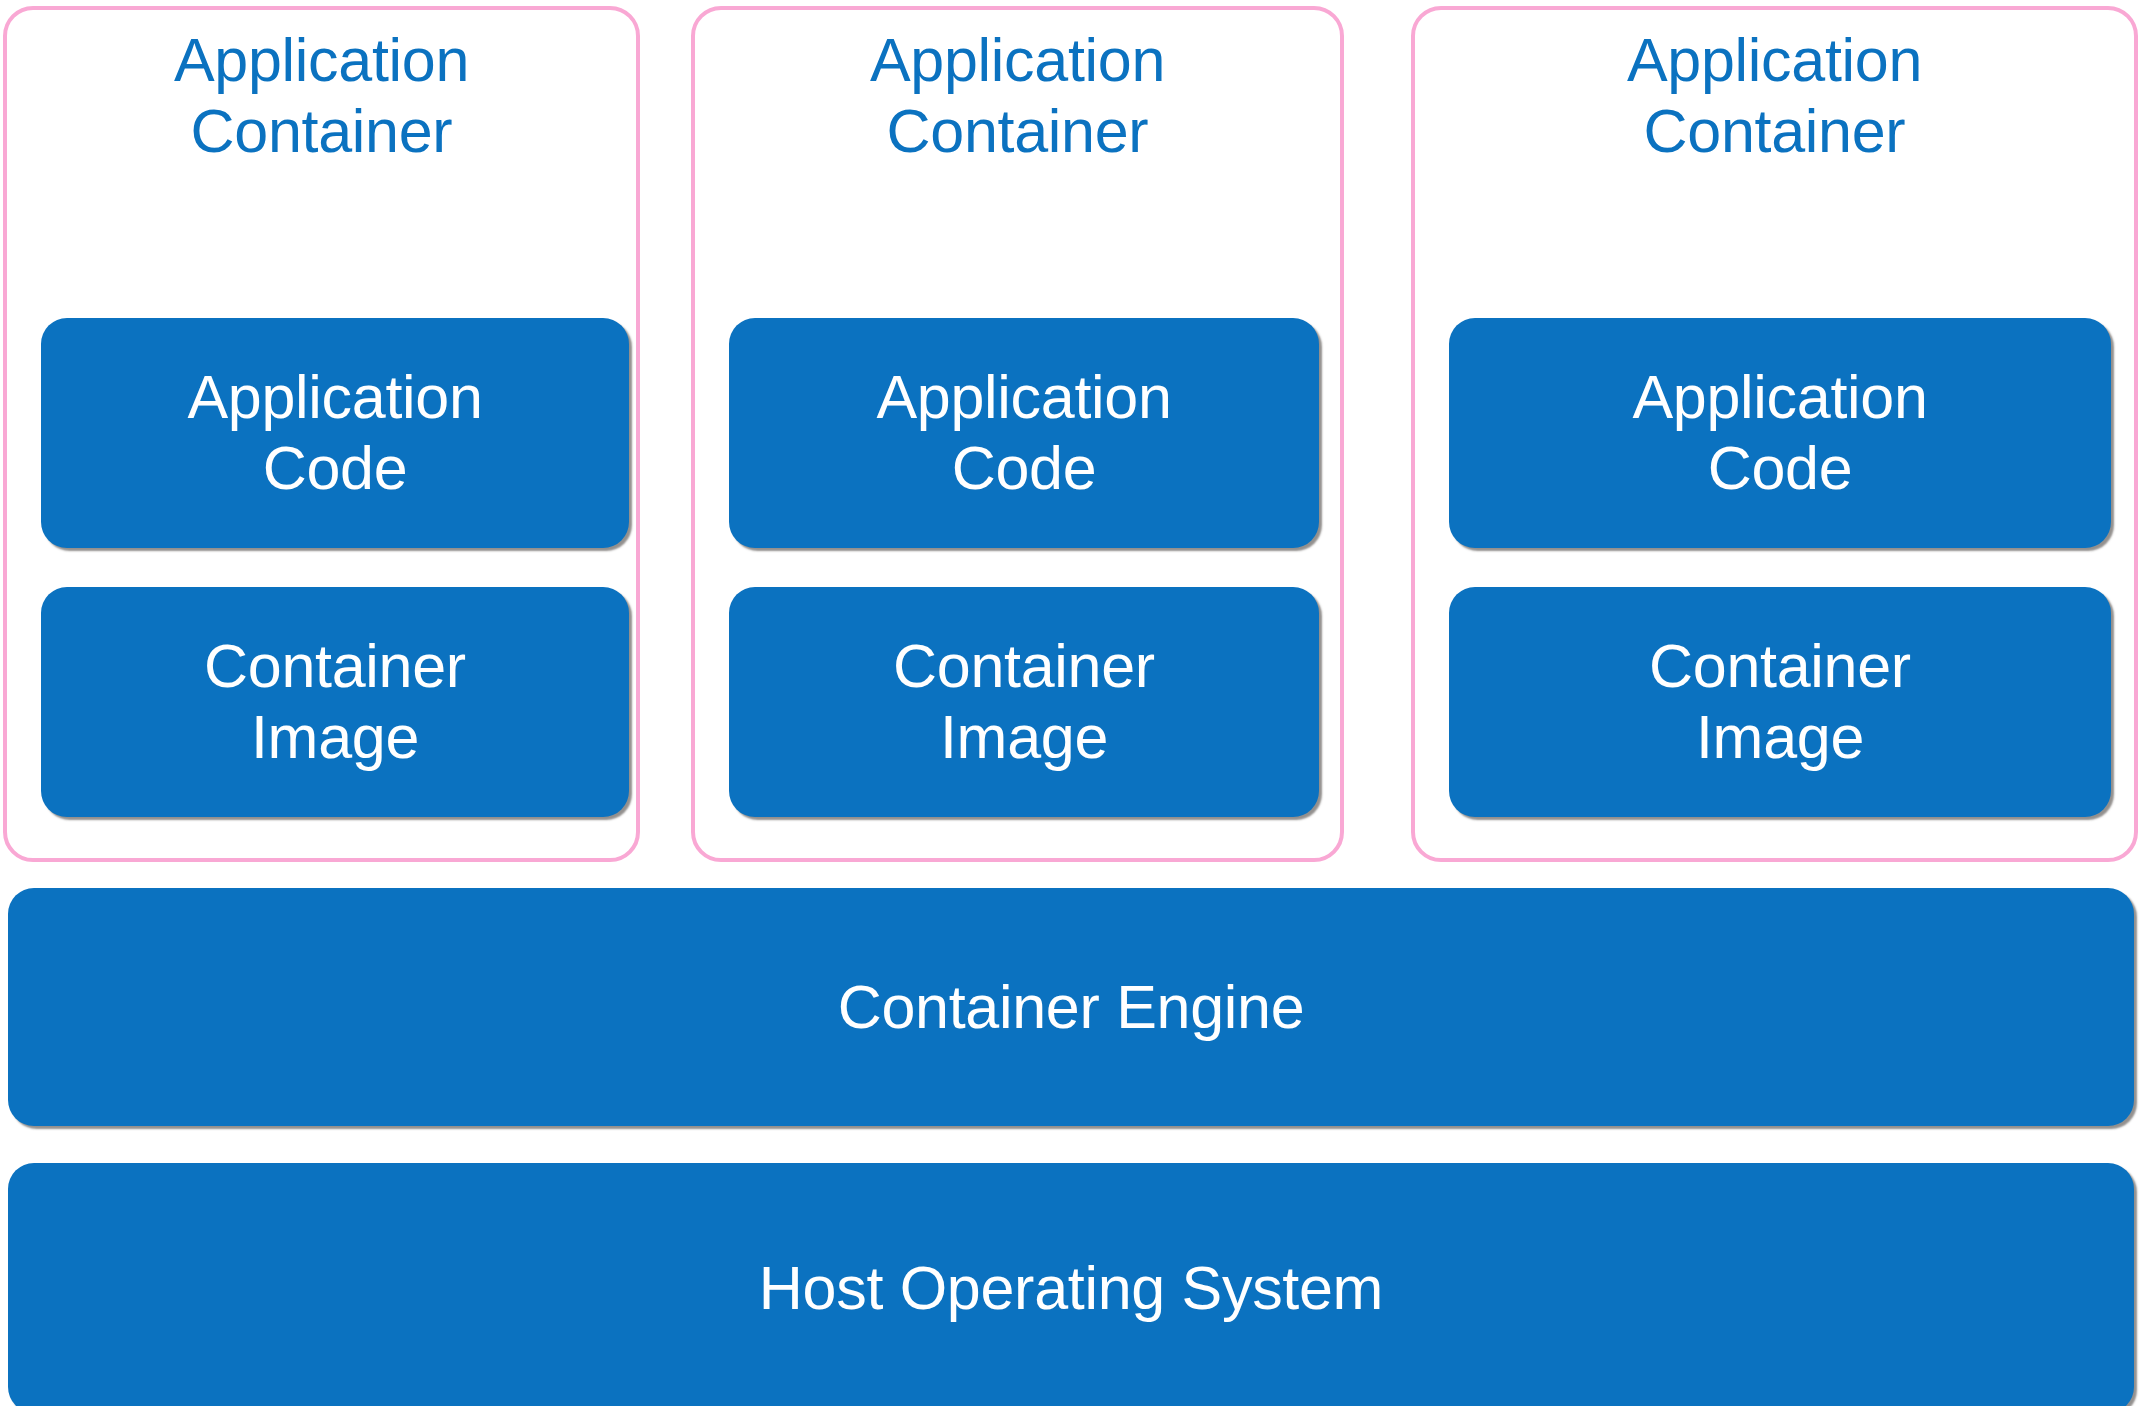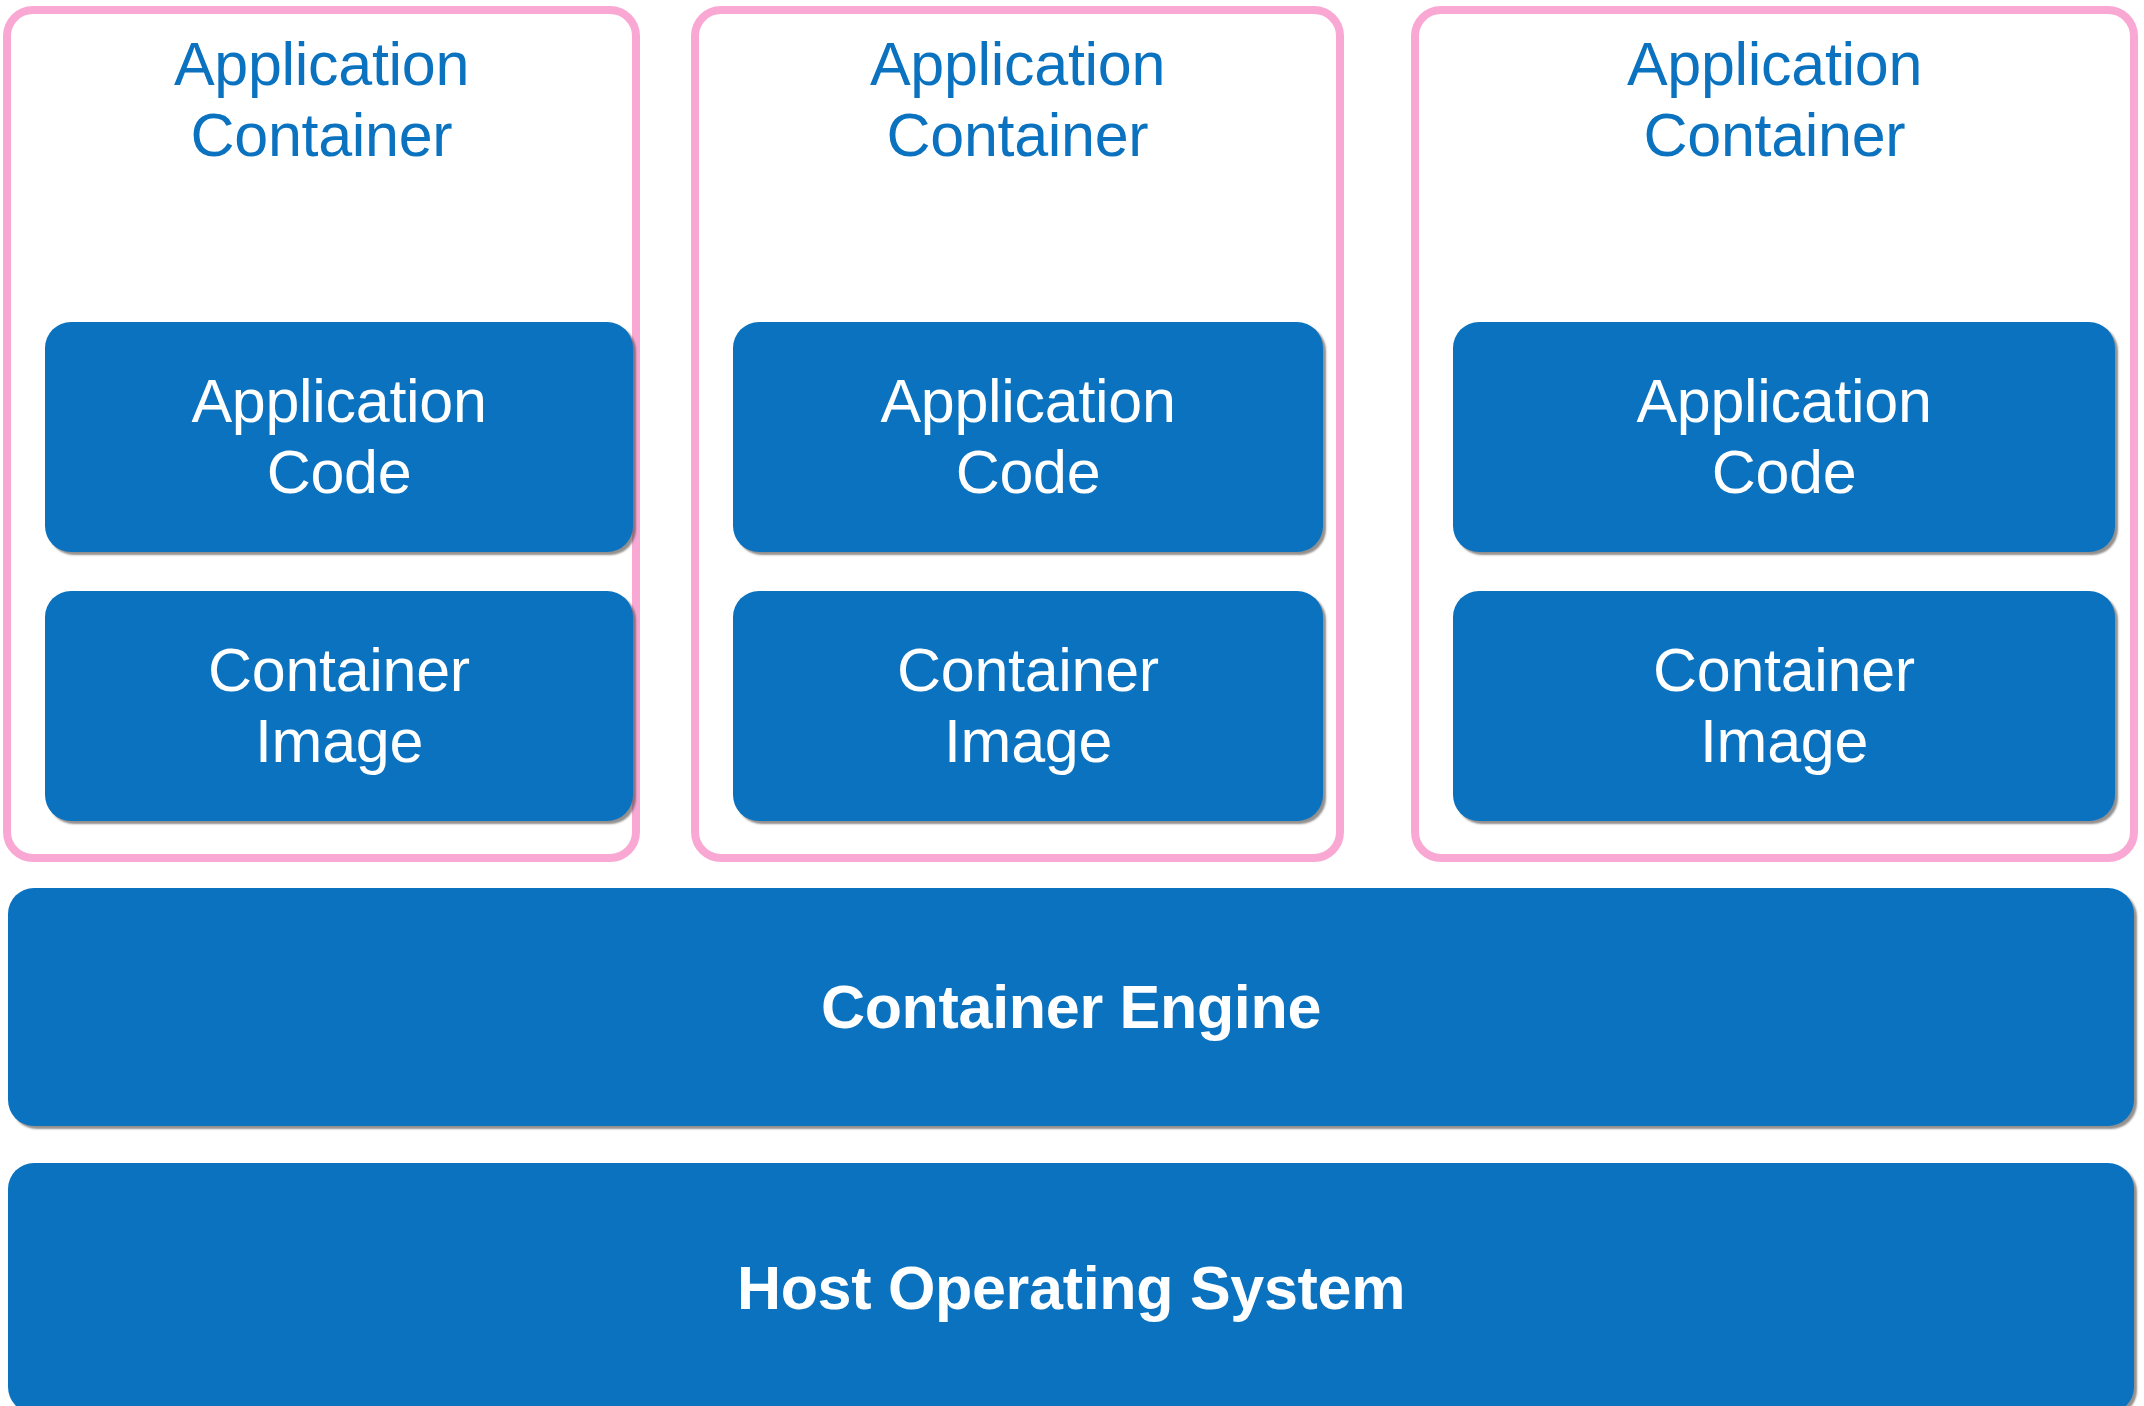--- a/index.html
+++ b/index.html
@@ -19,21 +19,21 @@
     width: 2144px;
     height: 1406px;
     background: #ffffff;
   }
 
   
   .app-container {
     position: absolute;
     box-sizing: border-box;
     background: #ffffff;
-    border: 8px solid #f9a8d4;
+    border: 4px solid #f9a8d4;
     border-radius: 30px;
     display: flex;
     flex-direction: column;
     align-items: center;
   }
   .app-container.c1 { left: 3px;    top: 6px; width: 637px;  height: 856px; }
   .app-container.c2 { left: 691px;  top: 6px; width: 653px;  height: 856px; }
   .app-container.c3 { left: 1411px; top: 6px; width: 727px;  height: 856px; }
 
   .container-title {
@@ -93,21 +93,21 @@
     box-sizing: border-box;
     background: #0b72c0;
     border-radius: 26px;
     box-shadow: 3px 3px 2px rgba(80, 76, 72, 0.62);
     display: flex;
     align-items: center;
     justify-content: center;
     color: #ffffff;
     font-size: 61px;
     line-height: 1.16;
-    font-weight: 700;
+    font-weight: 400;
     letter-spacing: -0.3px;
     text-align: center;
     user-select: none;
   }
   .layer-bar.engine  { left: 8px; top: 888px;  width: 2126px; height: 238px; }
   .layer-bar.host    { left: 8px; top: 1163px; width: 2126px; height: 250px; }
 </style>
 </head>
 <body>
 

